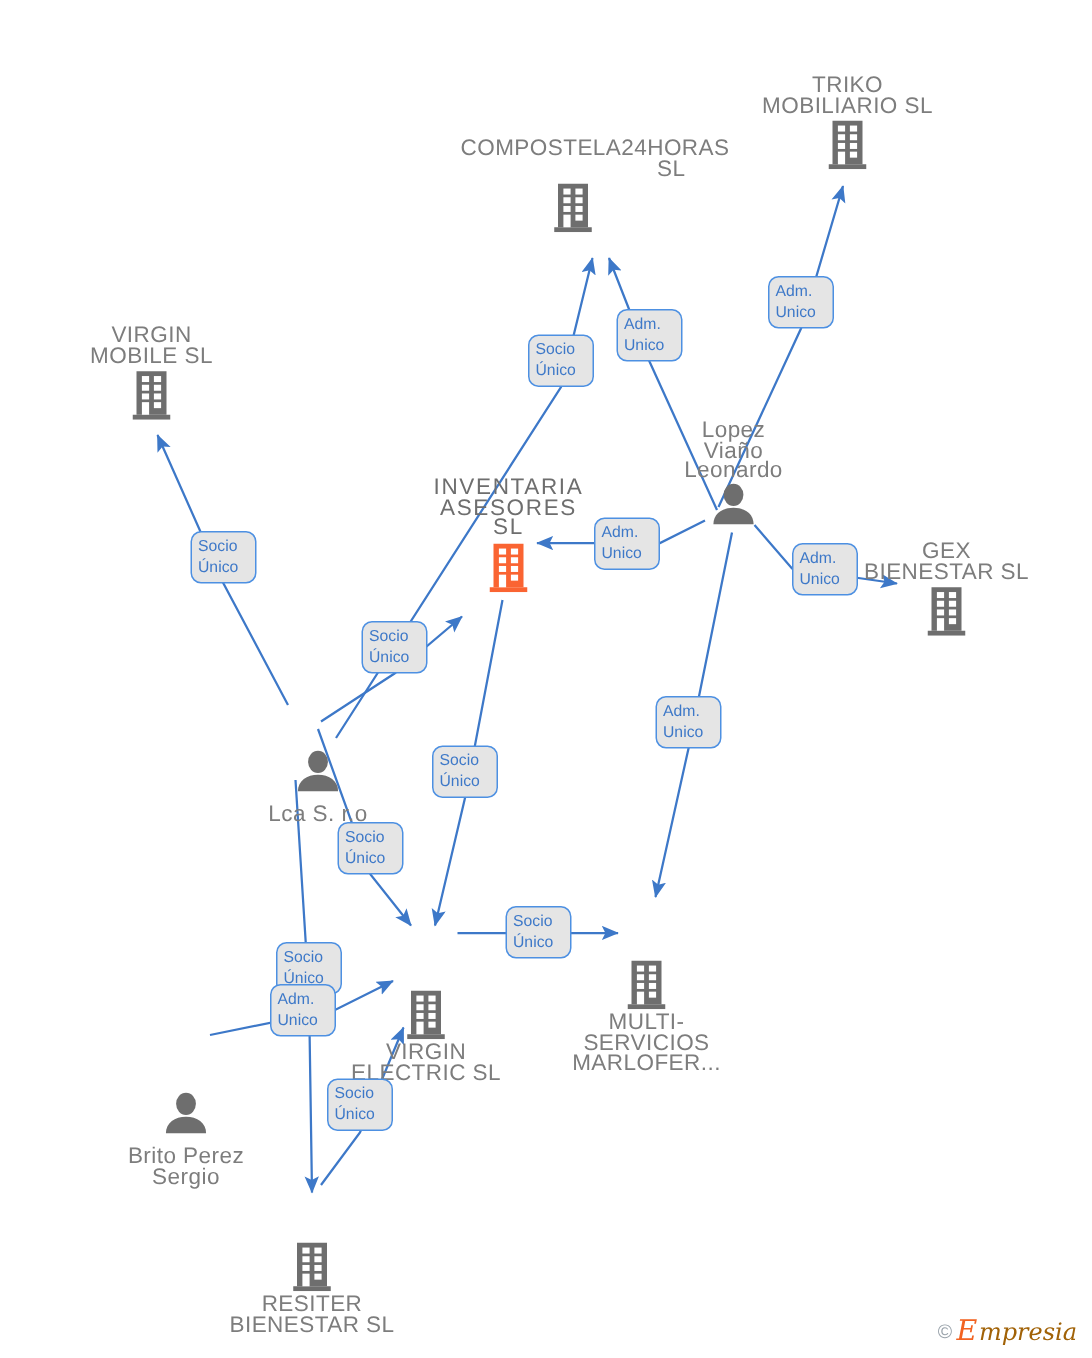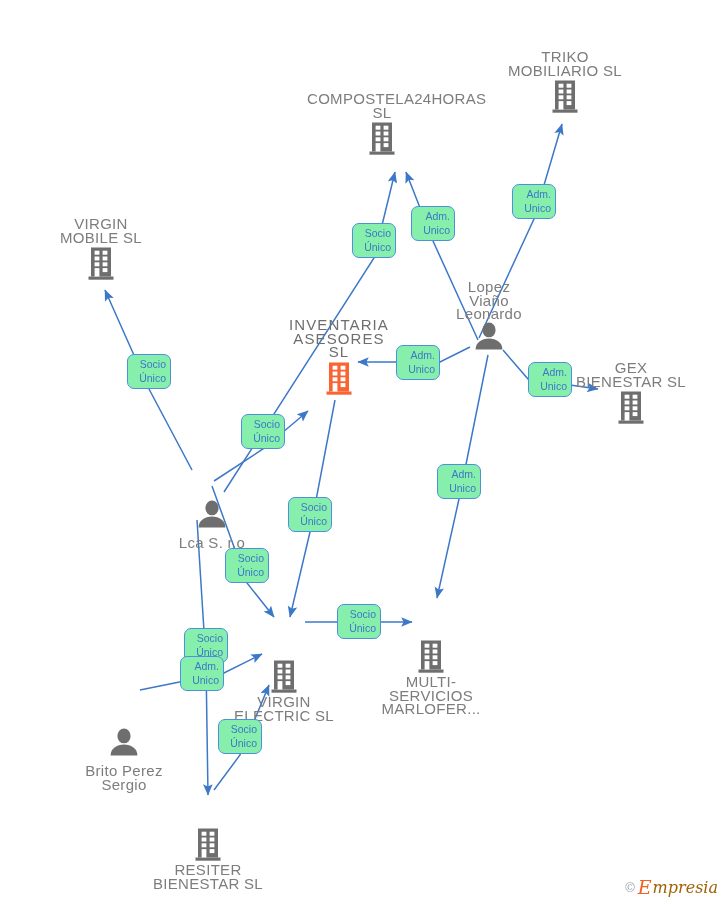--- a/index.html
+++ b/index.html
@@ -55,27 +55,27 @@
     height: 36px;
     display: flex;
     align-items: flex-start;
     justify-content: center;
   }
   .node.company .icon-wrap { margin-top: 2px; }
   .node.person .icon-wrap { margin-bottom: 1px; }
   .label-box {
     position: absolute;
     box-sizing: border-box;
-    background: #86efac;
+    background: #e5e5e5;
     border: 1.3px solid #4d90e2;
     border-radius: 7px;
     color: #3d78c8;
     font-size: 10.5px;
     line-height: 13.5px;
-    text-align: right;
+    text-align: left;
     padding: 3px 4px 3px 4px;
     white-space: pre-line;
     z-index: 5;
   }
   .watermark {
     position: absolute;
     right: 10px;
     bottom: 8px;
     display: flex;
     align-items: center;
@@ -146,21 +146,21 @@
               <rect x="8.6" y="10" width="4.8" height="4.0" fill="#ffffff"></rect>
               <rect x="16.6" y="10" width="4.8" height="4.0" fill="#ffffff"></rect>
               <rect x="8.6" y="15.8" width="4.8" height="4.0" fill="#ffffff"></rect>
               <rect x="16.6" y="15.8" width="4.8" height="4.0" fill="#ffffff"></rect>
               <rect x="16.6" y="21.6" width="4.8" height="4.0" fill="#ffffff"></rect>
               <rect x="8.6" y="21.6" width="4.8" height="8.4" fill="#ffffff"></rect>
             </g>
           </svg>
         </div>
       </div>
-      <div class="node company" style="left: 382px; top: 92px;">
+      <div class="node company" style="left: 382px; top: 92px; text-align: right;">
         <div class="node-label">COMPOSTELA24HORAS
 SL</div>
         <div class="icon-wrap">
           <svg width="30" height="35" viewBox="0 0 30 34">
             <g fill="#6e6e6e">
               <rect x="5" y="1" width="20" height="29"></rect>
               <rect x="2.5" y="30" width="25" height="3.2"></rect>
               <rect x="8.6" y="4.2" width="4.8" height="4.0" fill="#ffffff"></rect>
               <rect x="16.6" y="4.2" width="4.8" height="4.0" fill="#ffffff"></rect>
               <rect x="8.6" y="10" width="4.8" height="4.0" fill="#ffffff"></rect>

